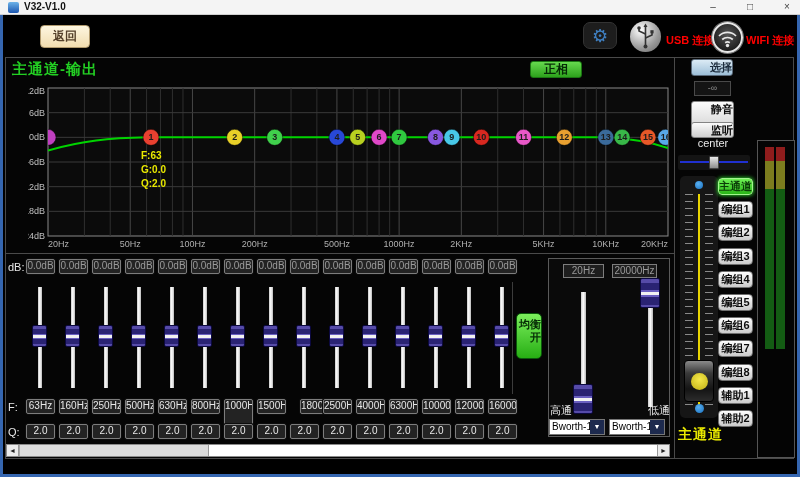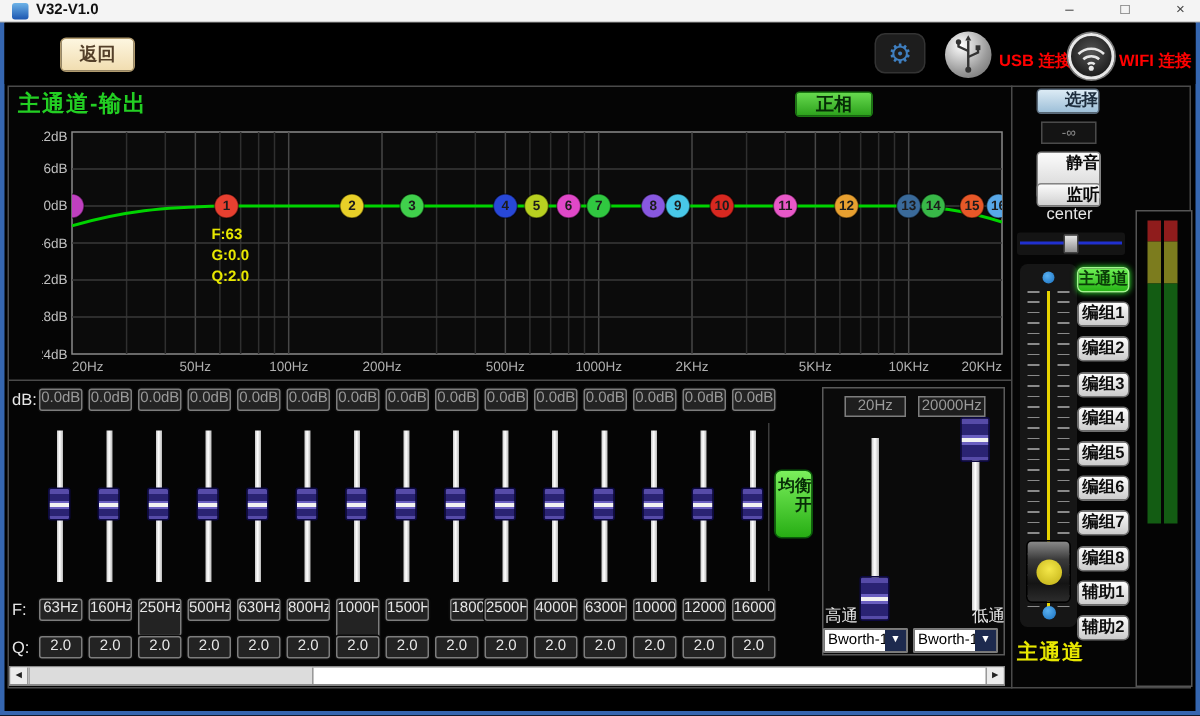--- a/index.html
+++ b/index.html
@@ -322,21 +322,21 @@
     <div class="strack" style="left: 434px;"></div>
     <div class="shandle" style="left: 428px;"></div>
     <div class="vbox dim" style="left: 455px; top: 259px; width: 29px; height: 15px;">0.0dB</div>
     <div class="strack" style="left: 467px;"></div>
     <div class="shandle" style="left: 461px;"></div>
     <div class="vbox dim" style="left: 488px; top: 259px; width: 29px; height: 15px;">0.0dB</div>
     <div class="strack" style="left: 500px;"></div>
     <div class="shandle" style="left: 494px;"></div>
     <div class="vbox bright" style="left: 26px; top: 399px; width: 29px; height: 15px;">63Hz</div>
     <div class="vbox bright" style="left: 59px; top: 399px; width: 29px; height: 15px;">160Hz</div>
-    <div class="vbox bright" style="left: 92px; top: 399px; width: 29px; height: 25px;">250Hz</div>
+    <div class="vbox bright" style="left: 92px; top: 399px; width: 29px; height: 15px;">250Hz</div>
     <div class="vbox bright" style="left: 125px; top: 399px; width: 29px; height: 15px;">500Hz</div>
     <div class="vbox bright" style="left: 158px; top: 399px; width: 29px; height: 15px;">630Hz</div>
     <div class="vbox bright" style="left: 191px; top: 399px; width: 29px; height: 15px;">800Hz</div>
     <div class="vbox bright" style="left: 224px; top: 399px; width: 29px; height: 32px;">1000H</div>
     <div class="vbox bright" style="left: 257px; top: 399px; width: 29px; height: 15px;">1500H</div>
     <div class="vbox bright" style="left: 290px; top: 399px; width: 29px; height: 15px; margin-left: 10px;">1800H</div>
     <div class="vbox bright" style="left: 323px; top: 399px; width: 29px; height: 15px;">2500H</div>
     <div class="vbox bright" style="left: 356px; top: 399px; width: 29px; height: 15px;">4000H</div>
     <div class="vbox bright" style="left: 389px; top: 399px; width: 29px; height: 15px;">6300H</div>
     <div class="vbox bright" style="left: 422px; top: 399px; width: 29px; height: 15px;">10000H</div>

